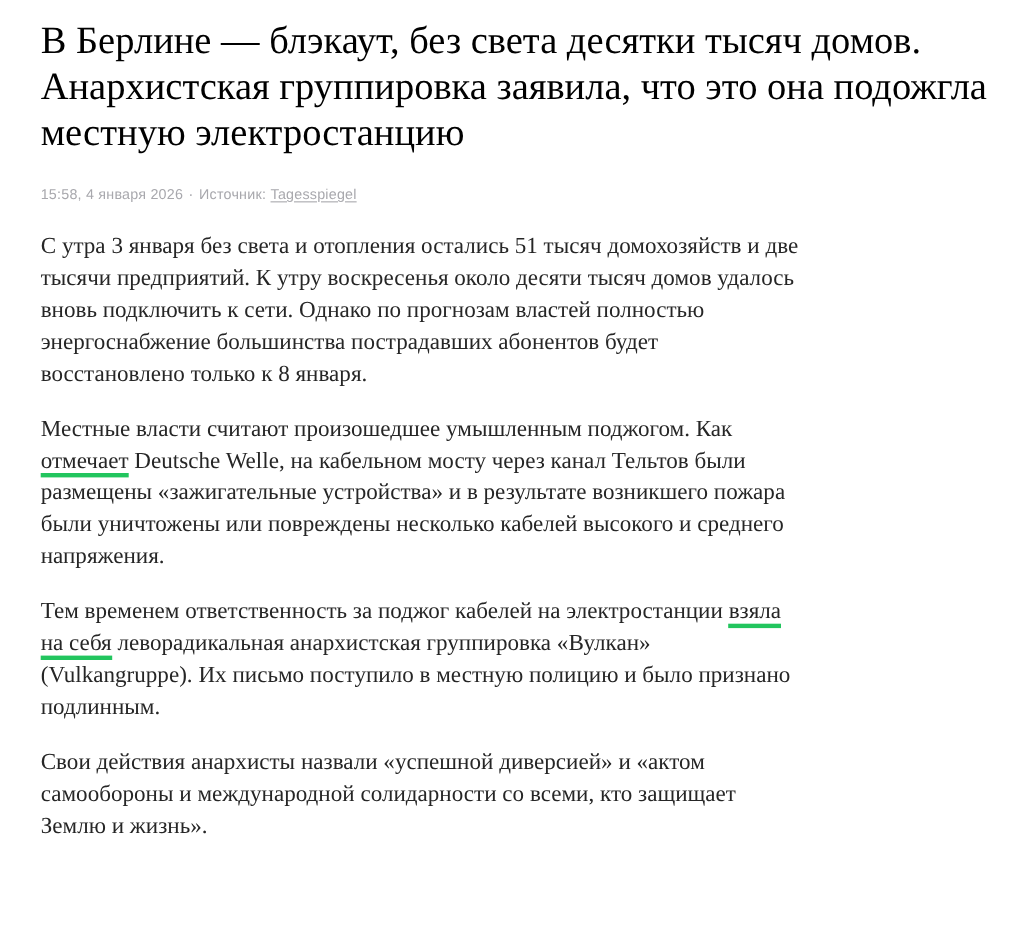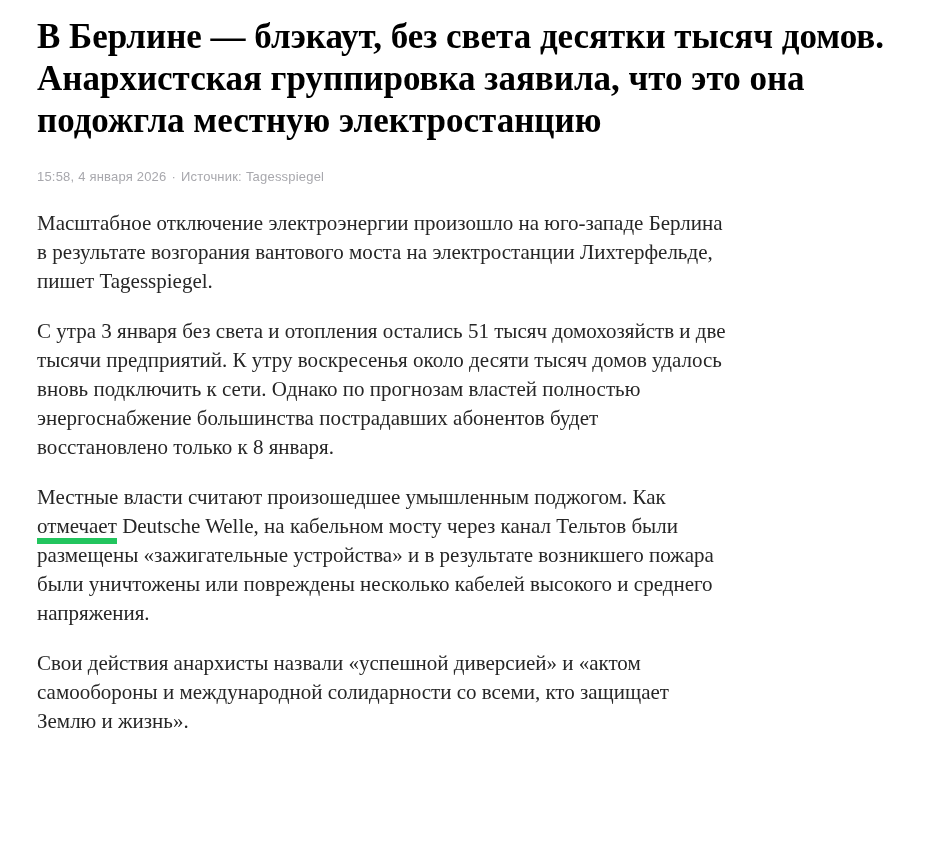--- a/index.html
+++ b/index.html
@@ -17,21 +17,21 @@
     box-sizing: border-box;
     width: 933px;
     height: 855px;
     padding: 16px 30px 30px 37px;
     background: #ffffff;
   }
   h1.article-title {
     margin: 0;
     max-width: 880px;
     font-family: "Liberation Serif", serif;
-    font-weight: 700;
+    font-weight: 400;
     font-size: 35px;
     line-height: 42px;
     color: #000000;
     letter-spacing: 0;
   }
   .meta {
     margin-top: 27px;
     font-family: "Liberation Sans", sans-serif;
     font-size: 13px;
     line-height: 16px;
@@ -39,20 +39,21 @@
     letter-spacing: 0.2px;
   }
   .meta .sep {
     margin: 0 5px;
   }
   .meta .src-label {
     margin-right: 4px;
   }
   .meta a.meta-link {
     color: #a8a8ad;
+    text-decoration: underline;
     text-decoration-color: #a8a8ad;
     text-underline-offset: 2px;
     cursor: pointer;
   }
   .article-body {
     margin-top: 24px;
     max-width: 690px;
   }
   .article-body p {
     margin: 0 0 21px 0;
@@ -60,35 +61,35 @@
     font-size: 21px;
     line-height: 29px;
     color: #262626;
   }
   .article-body p:last-child {
     margin-bottom: 0;
   }
   .article-body a.inline-link {
     color: #262626;
     text-decoration: none;
-    border-bottom: 6px solid #22c55e;
+    border-bottom: 4px solid #22c55e;
     cursor: pointer;
   }
 </style>
 </head>
 <body>
 
 <div class="page">
 
   <h1 class="article-title">В Берлине — блэкаут, без света десятки тысяч домов. Анархистская группировка заявила, что это она подожгла местную электростанцию</h1>
 
   <div class="meta">
     <span>15:58, 4 января 2026</span><span class="sep">·</span><span class="src-label">Источник:</span><a class="meta-link">Tagesspiegel</a>
   </div>
 
   <div class="article-body" id="article-body">
-      <p>Масштабное отключение электроэнергии произошло на юго-западе Берлина в результате возгорания вантового моста на электростанции Лихтерфельде, пишет Tagesspiegel.</p>
       <p>С утра 3 января без света и отопления остались 51 тысяч домохозяйств и две тысячи предприятий. К утру воскресенья около десяти тысяч домов удалось вновь подключить к сети. Однако по прогнозам властей полностью энергоснабжение большинства пострадавших абонентов будет восстановлено только к 8 января.</p>
       <p>Местные власти считают произошедшее умышленным поджогом. Как <a class="inline-link">отмечает</a> Deutsche Welle, на кабельном мосту через канал Тельтов были размещены «зажигательные устройства» и в результате возникшего пожара были уничтожены или повреждены несколько кабелей высокого и среднего напряжения.</p>
+      <p>Тем временем ответственность за поджог кабелей на электростанции <a class="inline-link">взяла на себя</a> леворадикальная анархистская группировка «Вулкан» (Vulkangruppe). Их письмо поступило в местную полицию и было признано подлинным.</p>
       <p>Свои действия анархисты назвали «успешной диверсией» и «актом самообороны и международной солидарности со всеми, кто защищает Землю и жизнь».</p>
     </div>
 
 </div>
 
 </body></html>

